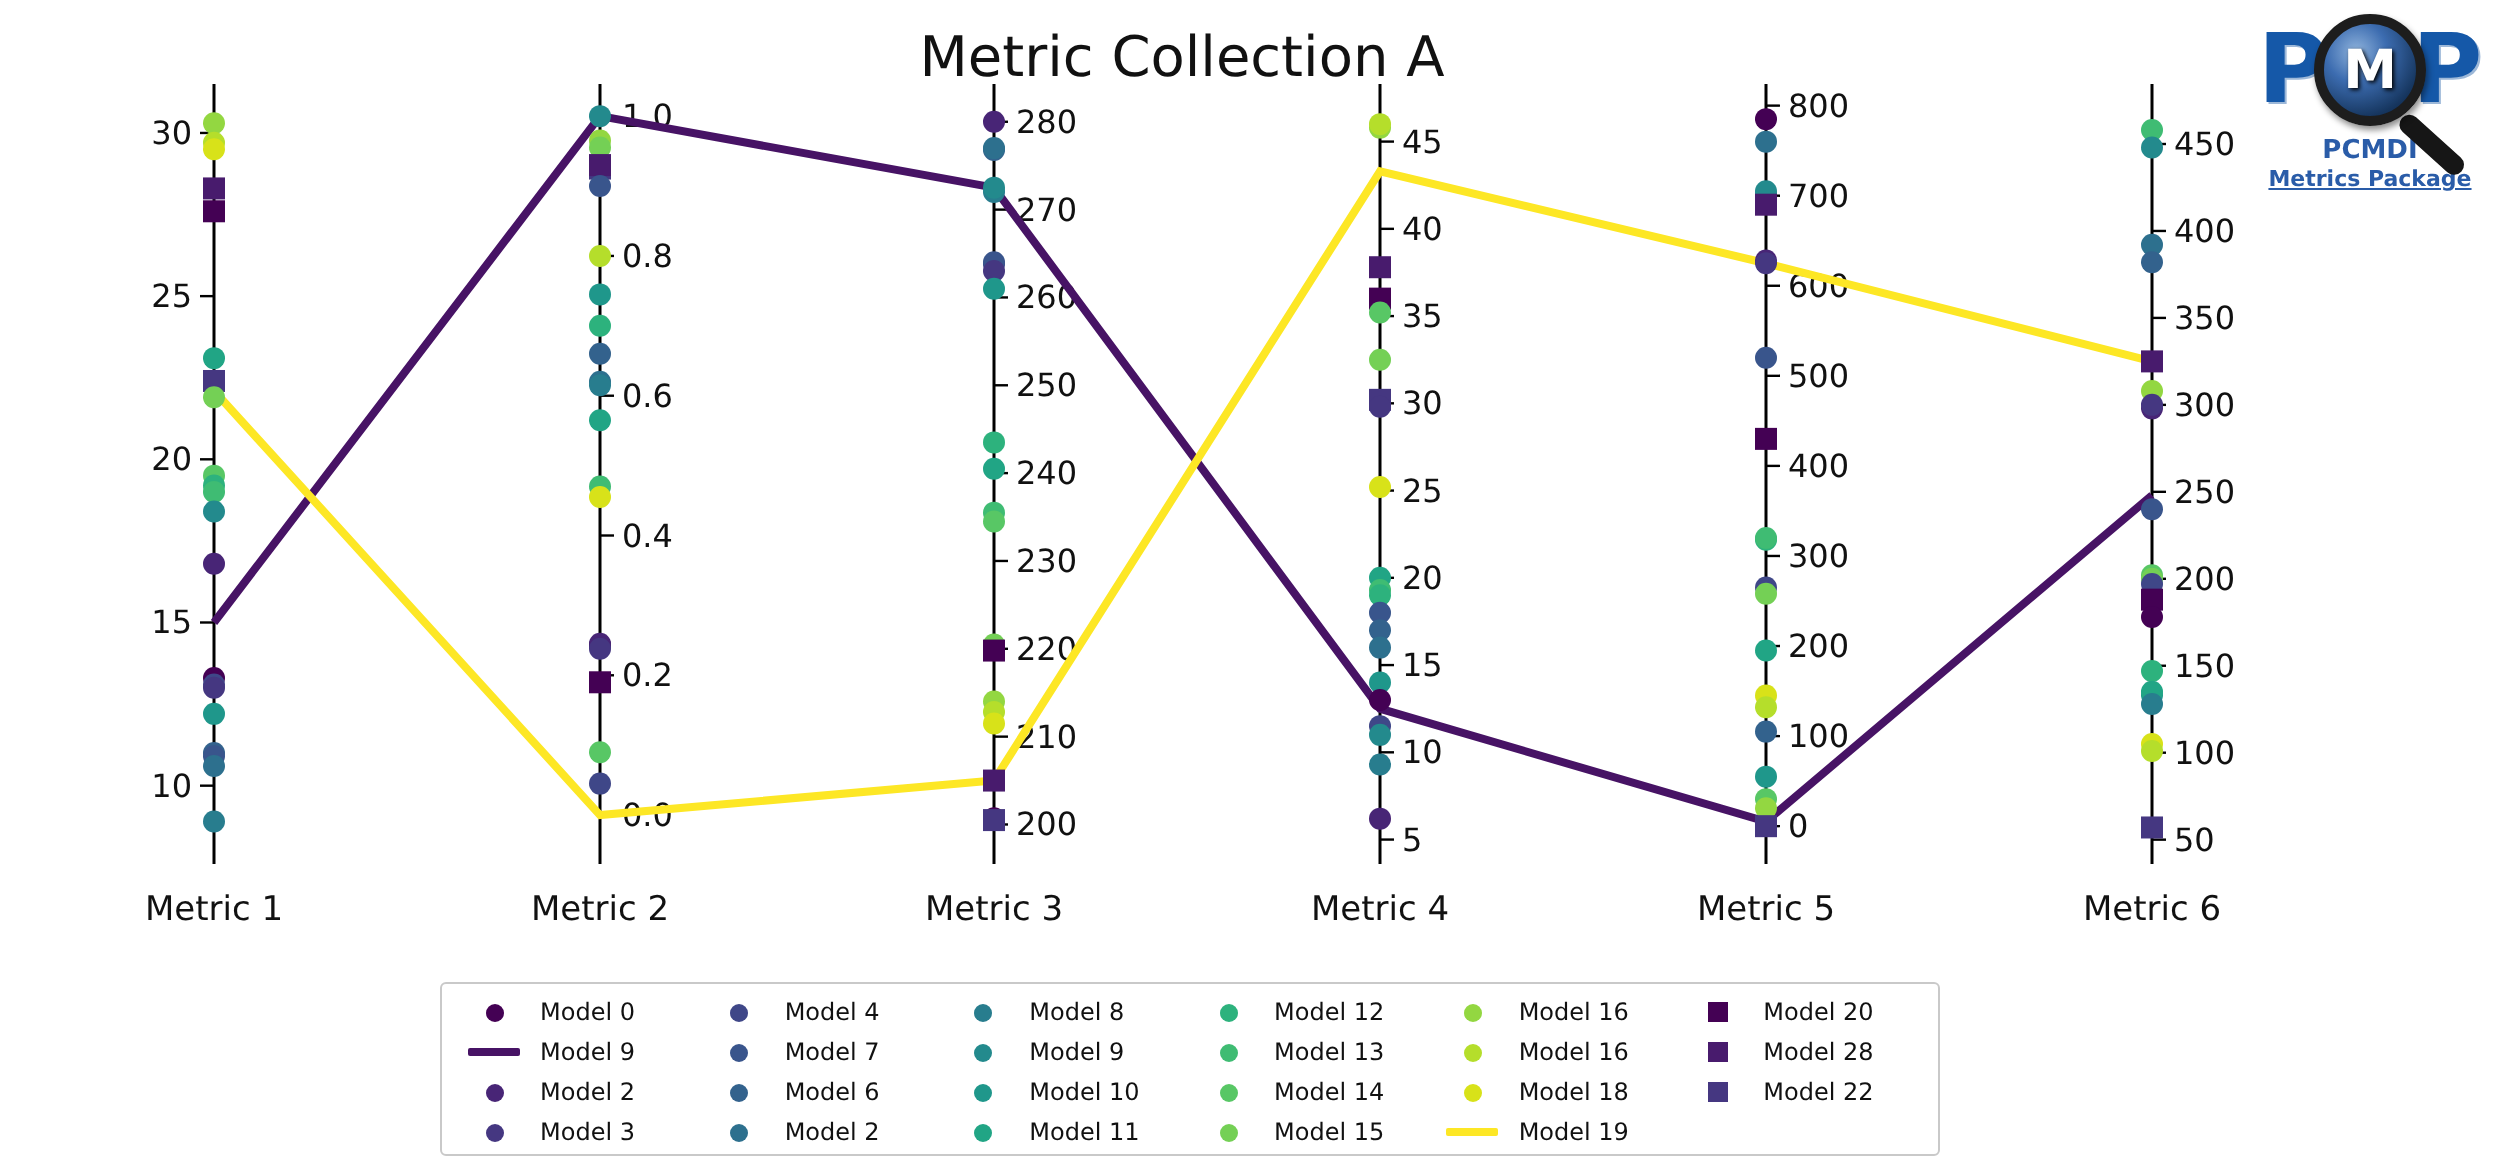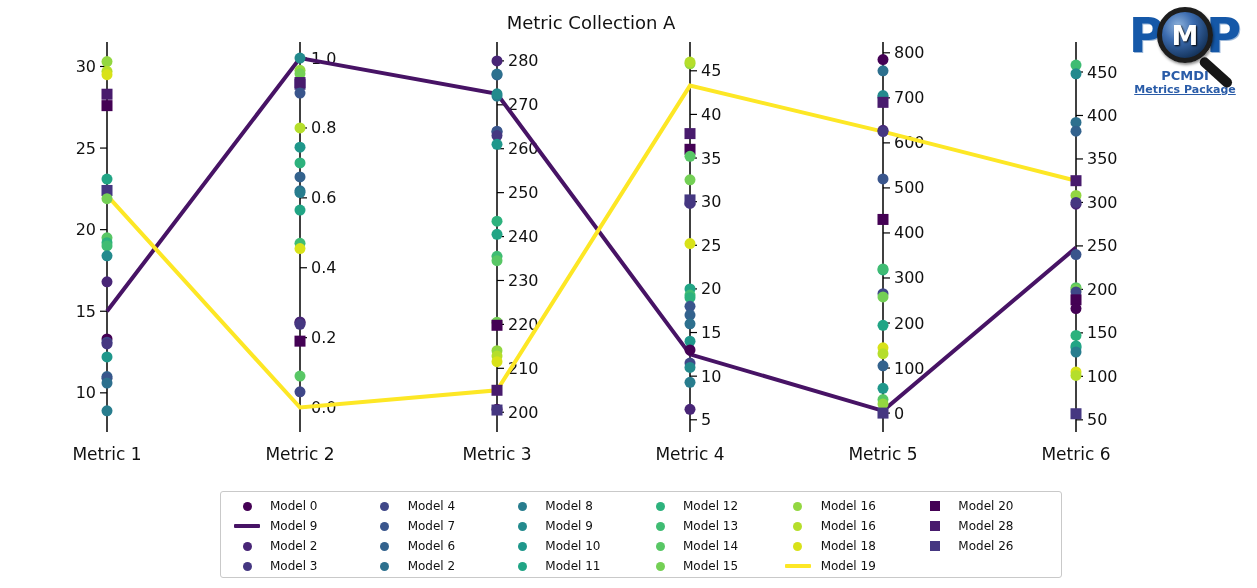--- a/index.html
+++ b/index.html
@@ -1,22 +1,22 @@
 <!DOCTYPE html>
 <html><head>
 <meta charset="utf-8">
 <style>
   html,body{margin:0;padding:0;background:#fff;}
   body{font-family:"DejaVu Sans", sans-serif; color:#111;}
   .stage{position:relative;width:1257px;height:588px;background:#fff;overflow:hidden;}
   .chart-title{position:absolute;top:12px;left:591px;transform:translateX(-50%);
-    font-size:18px;font-weight:400;margin:0;color:#111;white-space:nowrap;}
+    font-size:28px;font-weight:400;margin:0;color:#111;white-space:nowrap;}
   svg text{font-family:"DejaVu Sans", sans-serif;fill:#111;}
   
-  .legend-box{position:absolute;left:220px;top:491px;width:842px;height:87px;
+  .legend-box{position:absolute;left:220px;top:491px;width:750px;height:87px;
     border:1px solid #c9c9c9;border-radius:3px;background:#fff;box-sizing:border-box;
     display:grid;grid-template-columns:repeat(6,1fr);grid-template-rows:repeat(4,20px);
     grid-auto-flow:column;padding:4px 2px 2px 12px;}
   .legend-item{display:flex;align-items:center;gap:9px;font-size:12px;line-height:20px;white-space:nowrap;}
   .lm{display:inline-flex;width:28px;justify-content:center;align-items:center;flex:0 0 28px;}
   .lm-dot{width:9px;height:9px;border-radius:50%;}
   .lm-square{width:10px;height:10px;}
   .lm-line{width:26px;height:4px;border-radius:1px;}
   
   .logo{position:absolute;top:4px;right:8px;width:128px;text-align:center;}
@@ -422,16 +422,16 @@
       <div class="legend-item">
         <span class="lm">
           <span class="lm-square" style="background: rgb(72, 27, 109);"></span>
         </span>
         <span>Model 28</span>
       </div>
       <div class="legend-item">
         <span class="lm">
           <span class="lm-square" style="background: rgb(69, 55, 129);"></span>
         </span>
-        <span>Model 26</span>
+        <span>Model 22</span>
       </div>
     </div>
 </div>
 
 </body></html>

